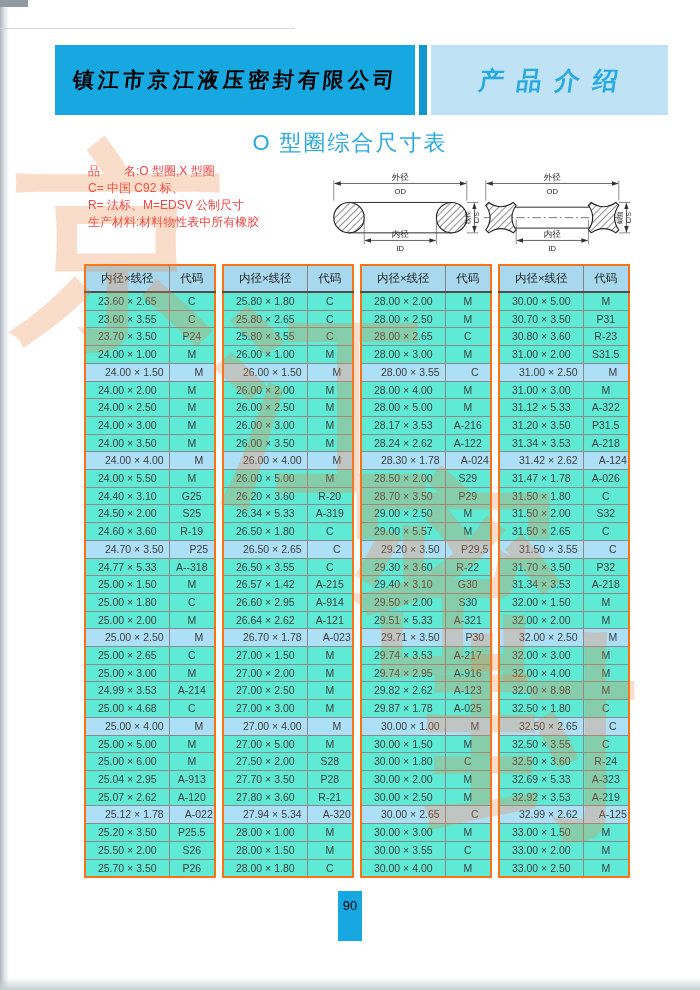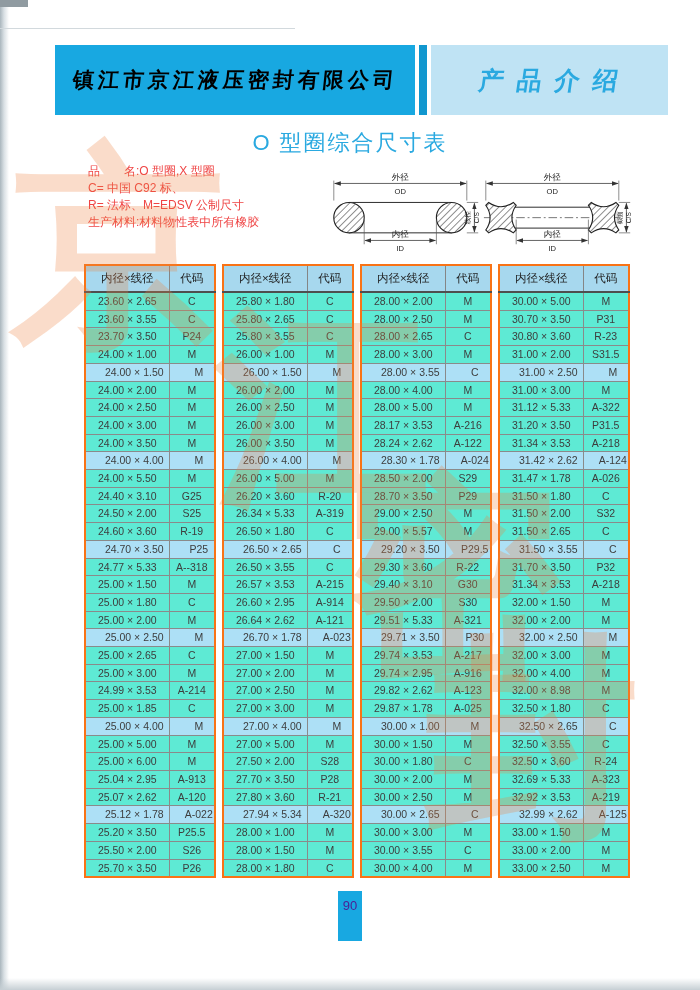--- a/index.html
+++ b/index.html
@@ -55,21 +55,21 @@
     border:1px solid #8a8a8a; padding:0; text-align:center; white-space:nowrap; overflow:hidden; }
   .otable col.c-size { width:84px; }
   .otable col.c-code { width:46px; }
   .otable tr.hl td { background:var(--row-highlight);padding-left:14px; }
 
   
   .watermark { position:absolute; left:0; top:0; width:700px; height:990px; z-index:3; pointer-events:none; }
   .watermark span { position:absolute; font-size:215px; font-weight:bold; color:var(--watermark); line-height:1; }
 
   .page-number { position:absolute; left:338px; top:891px; width:24px; height:50px;
-    background:var(--accent); color:#4c1d95; font-size:13px; text-align:center; padding-top:7px; z-index:2; }
+    background:var(--accent); color:#000000; font-size:13px; text-align:center; padding-top:7px; z-index:2; }
 </style>
 </head>
 <body>
 
 <div class="page">
   <div class="edge-left"></div>
   <div class="edge-bottom"></div>
   <div class="corner-mark"></div>
   <div class="top-line"></div>
 
@@ -276,21 +276,21 @@
           </tr>
           <tr>
             <td>25.00 × 3.00</td>
             <td>M</td>
           </tr>
           <tr>
             <td>24.99 × 3.53</td>
             <td>A-214</td>
           </tr>
           <tr>
-            <td>25.00 × 1.85</td>
+            <td>25.00 × 4.68</td>
             <td>C</td>
           </tr>
           <tr class="hl">
             <td>25.00 × 4.00</td>
             <td>M</td>
           </tr>
           <tr>
             <td>25.00 × 5.00</td>
             <td>M</td>
           </tr>
@@ -394,21 +394,21 @@
           </tr>
           <tr class="hl">
             <td>26.50 × 2.65</td>
             <td>C</td>
           </tr>
           <tr>
             <td>26.50 × 3.55</td>
             <td>C</td>
           </tr>
           <tr>
-            <td>26.57 × 3.53</td>
+            <td>26.57 × 1.42</td>
             <td>A-215</td>
           </tr>
           <tr>
             <td>26.60 × 2.95</td>
             <td>A-914</td>
           </tr>
           <tr>
             <td>26.64 × 2.62</td>
             <td>A-121</td>
           </tr>

